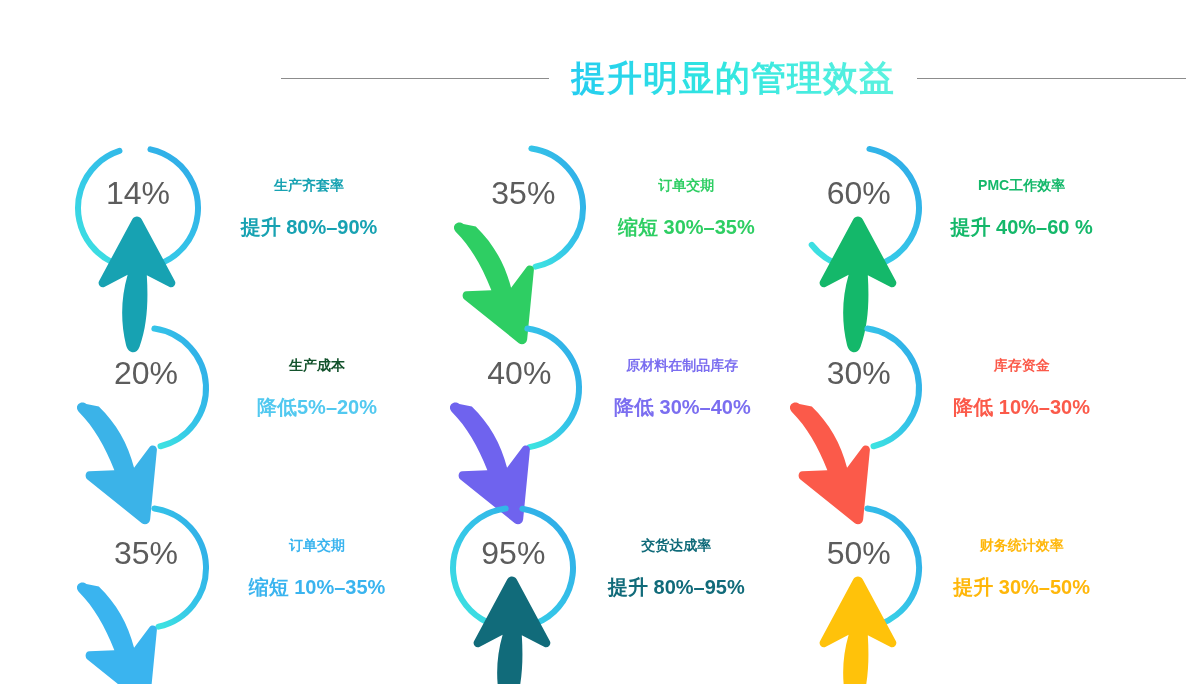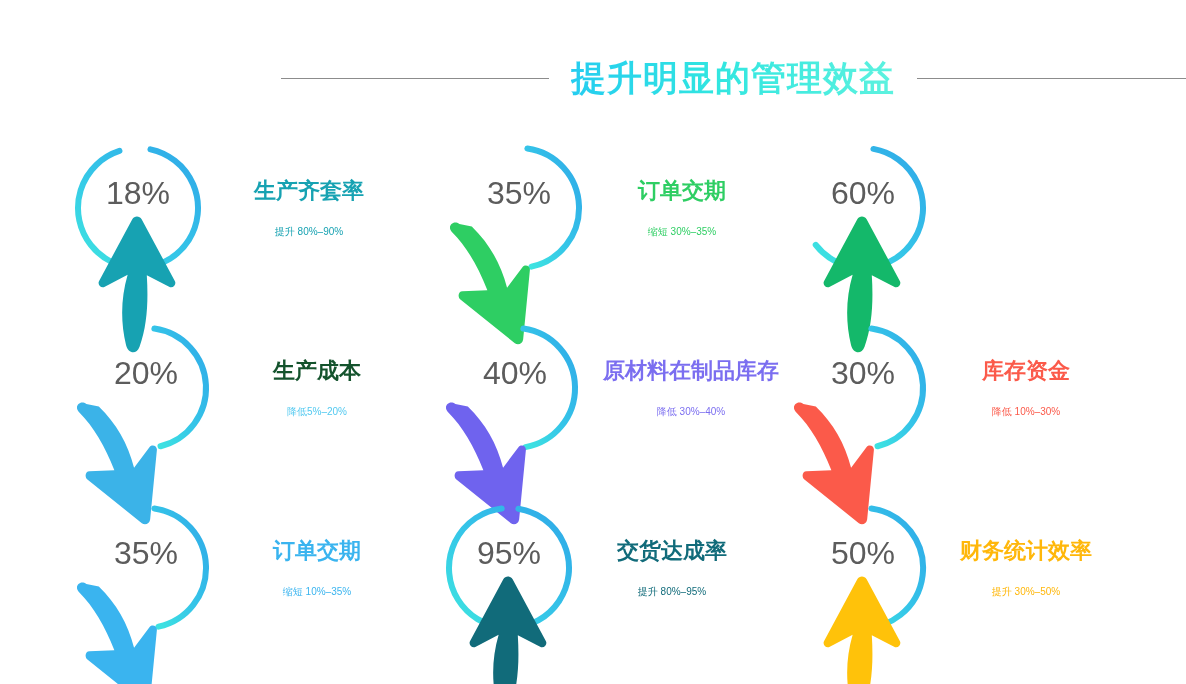--- a/index.html
+++ b/index.html
@@ -98,29 +98,29 @@
 
   .card-text {
     margin-left: 18px;
     display: flex;
     flex-direction: column;
     align-items: center;
     justify-content: center;
     min-width: 150px;
   }
   .card-title {
-    font-size: 22px;
+    font-size: 14px;
     font-weight: bold;
     line-height: 1.2;
     white-space: nowrap;
   }
   .card-sub {
     margin-top: 22px;
-    font-size: 10px;
-    font-weight: normal;
+    font-size: 20px;
+    font-weight: bold;
     line-height: 1.2;
     white-space: nowrap;
   }
 
   
   .card.c1 .card-text { margin-left: 26px; }
   .card.c2 .gauge { margin-left: 32px; }
   .card.c3 .gauge { margin-left: 14px; }
   .card.c4 .gauge { margin-left: 8px; }
   .card.c4 .card-text { margin-left: 26px; }
@@ -147,21 +147,21 @@
         <defs>
           <linearGradient id="ringgrad0" x1="1" y1="0" x2="0" y2="1">
             <stop offset="0%" stop-color="#2fa8e8"></stop>
             <stop offset="55%" stop-color="#35c6e8"></stop>
             <stop offset="100%" stop-color="#3ee6e0"></stop>
           </linearGradient>
         </defs>
         <path d="M 82.47 11.31 A 60 60 0 1 1 51.46 12.94" fill="none" stroke="url(#ringgrad0)" stroke-width="6" stroke-linecap="round"></path>
       </svg>
       <div class="gauge-inner">
-        <div class="gauge-value">18%</div>
+        <div class="gauge-value">14%</div>
         <span class="gauge-arrow">
           <svg width="26" height="26" viewBox="0 0 27 27" fill="#17a2b2" xmlns="http://www.w3.org/2000/svg">
             <path d="M11.2 25.5c-1.1-4.6-1.0-9.1 0.3-13.6l-4.4 2.3c-0.7 0.4-1.5-0.4-1.1-1.1L12.4 1.2c0.4-0.7 1.4-0.7 1.8 0l6.4 11.9c0.4 0.7-0.4 1.5-1.1 1.1l-4.3-2.2c0.3 5.0 0.1 9.6-1.4 13.8-0.6 1.6-2.2 1.3-2.6-0.3z"></path>
           </svg>
         </span>
       </div>
     </div>
     <div class="card-text">
       <div class="card-title" style="color:#17a2b2">生产齐套率</div>
       <div class="card-sub" style="color:#17a2b2">提升 80%–90%</div>
@@ -207,20 +207,24 @@
       </svg>
       <div class="gauge-inner">
         <div class="gauge-value">60%</div>
         <span class="gauge-arrow">
           <svg width="26" height="26" viewBox="0 0 27 27" fill="#14b86a" xmlns="http://www.w3.org/2000/svg">
             <path d="M11.2 25.5c-1.1-4.6-1.0-9.1 0.3-13.6l-4.4 2.3c-0.7 0.4-1.5-0.4-1.1-1.1L12.4 1.2c0.4-0.7 1.4-0.7 1.8 0l6.4 11.9c0.4 0.7-0.4 1.5-1.1 1.1l-4.3-2.2c0.3 5.0 0.1 9.6-1.4 13.8-0.6 1.6-2.2 1.3-2.6-0.3z"></path>
           </svg>
         </span>
       </div>
     </div>
+    <div class="card-text">
+      <div class="card-title" style="color:#14b86a">PMC工作效率</div>
+      <div class="card-sub" style="color:#14b86a">提升 40%–60 %</div>
+    </div>
   </div>
     <div class="card c4">
     <div class="gauge">
       <svg viewBox="0 0 140 140" xmlns="http://www.w3.org/2000/svg">
         <defs>
           <linearGradient id="ringgrad3" x1="1" y1="0" x2="0" y2="1">
             <stop offset="0%" stop-color="#2fa8e8"></stop>
             <stop offset="55%" stop-color="#35c6e8"></stop>
             <stop offset="100%" stop-color="#3ee6e0"></stop>
           </linearGradient>

